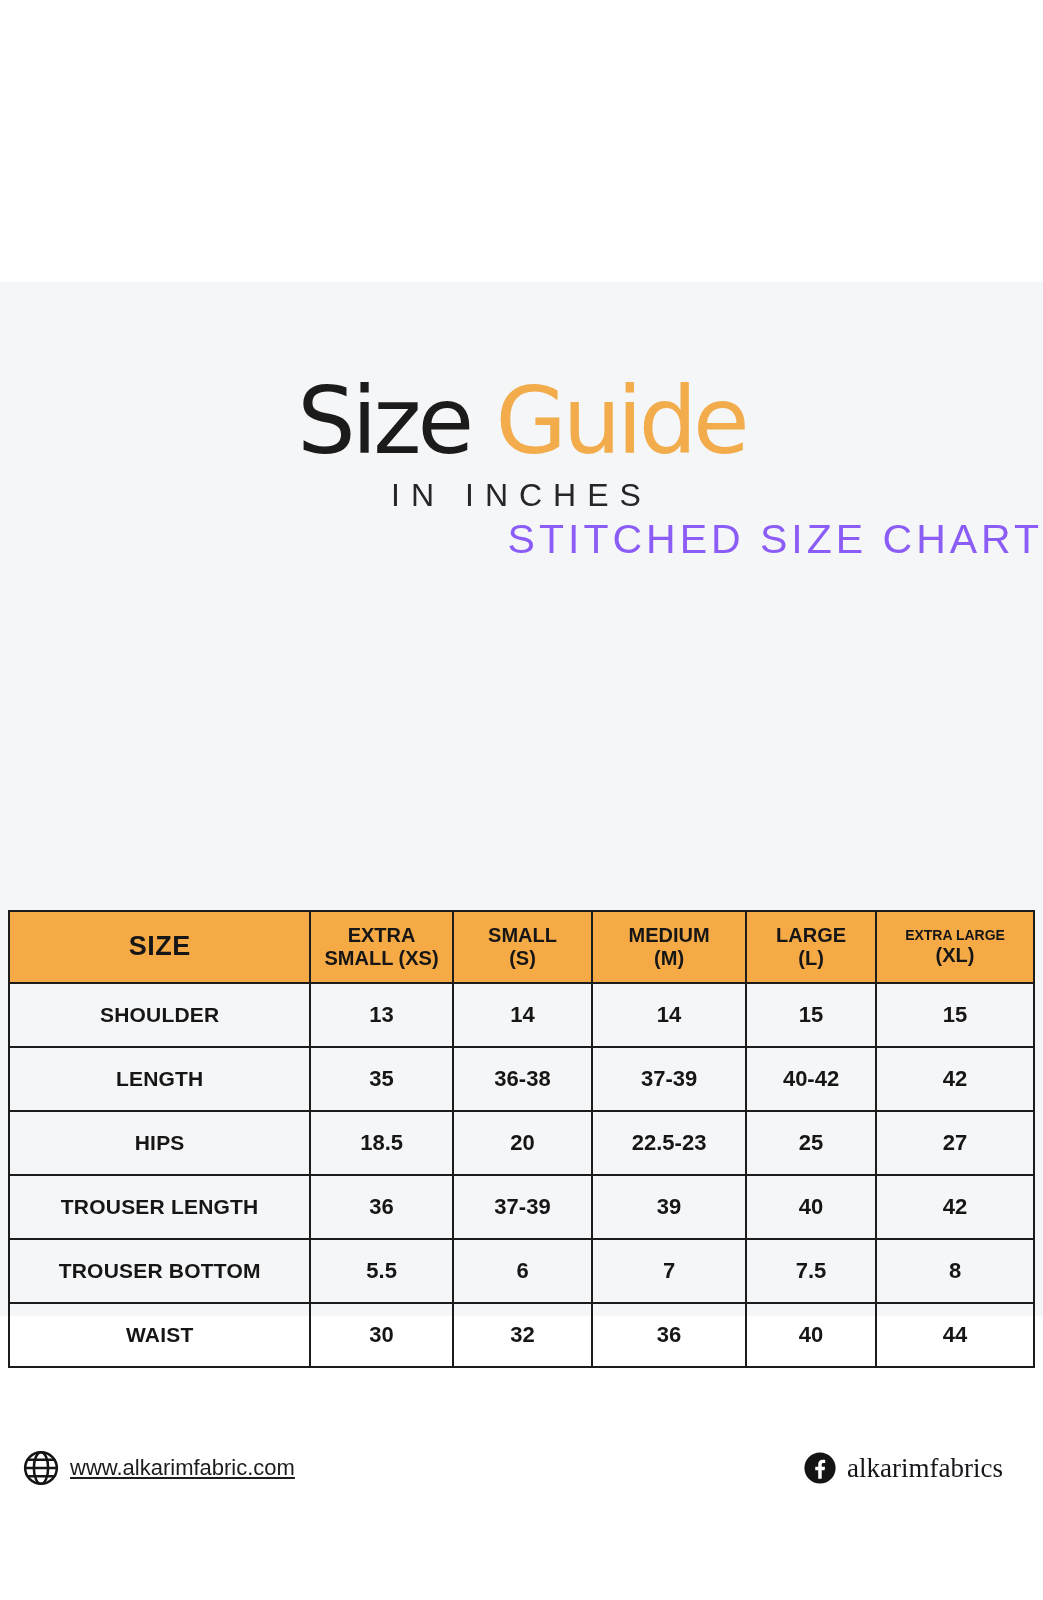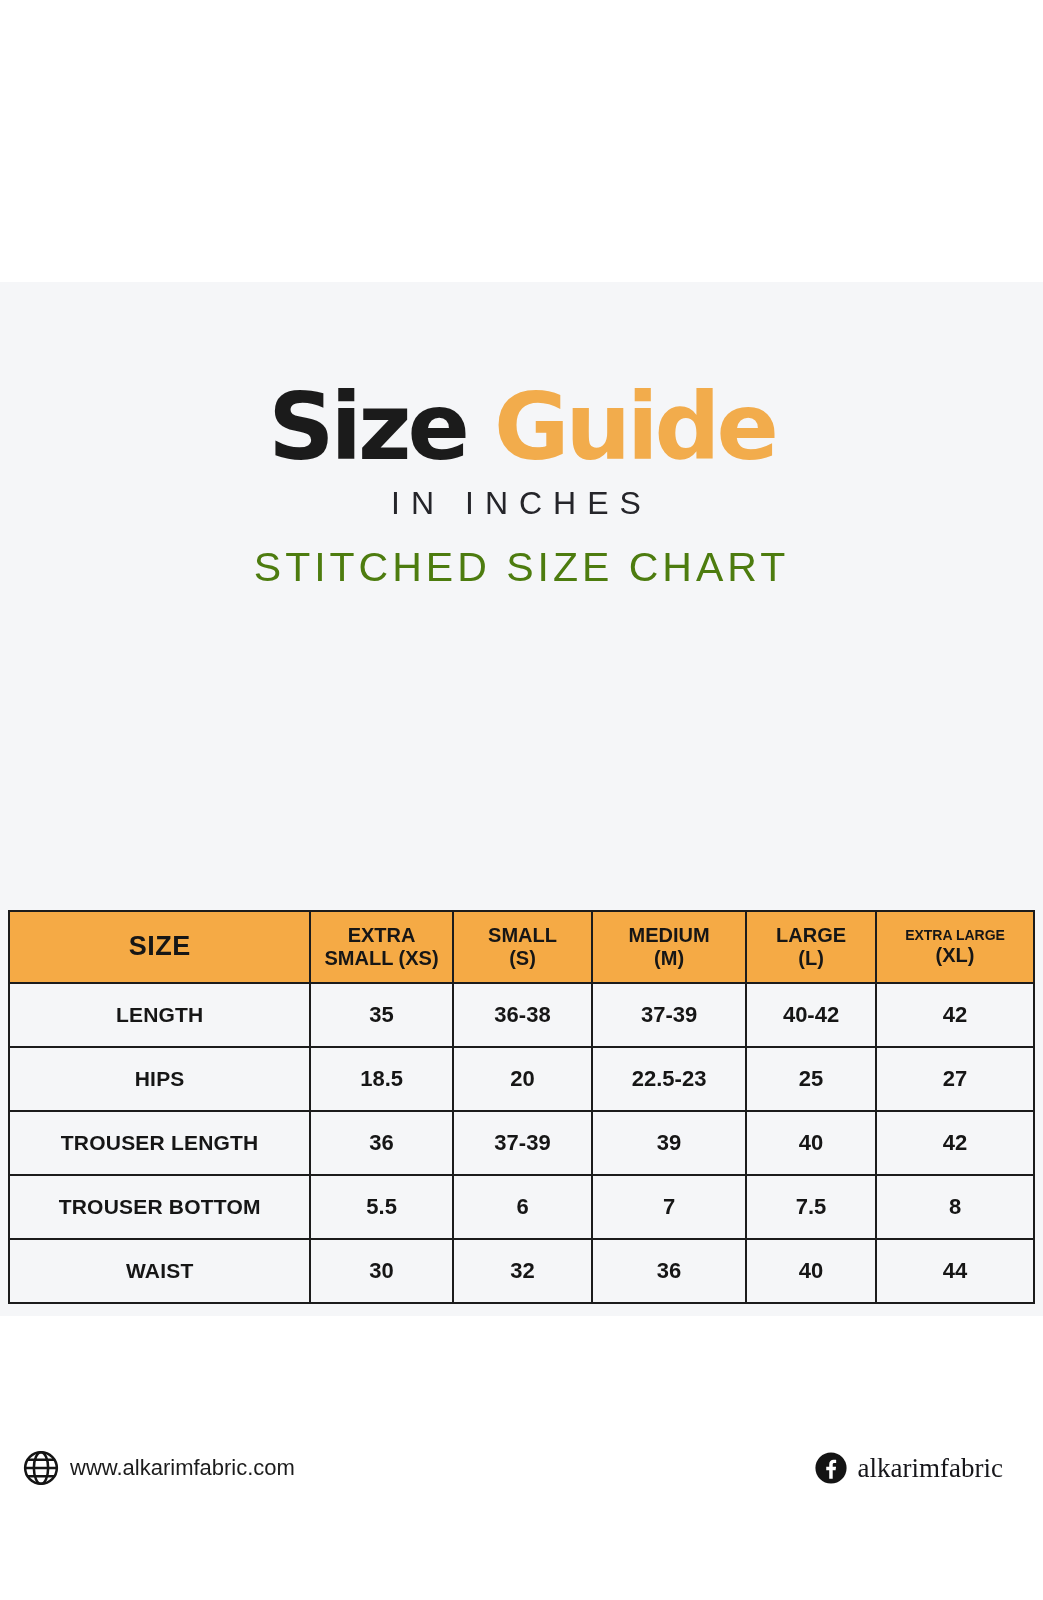--- a/index.html
+++ b/index.html
@@ -10,32 +10,33 @@
     color:var(--ink,#1b1b1b);
     overflow:hidden;
   }
   .band{
     position:absolute;left:0;top:282px;width:1043px;height:1034px;
     background:var(--band,#f5f6f8);
   }
   
   .title-block{position:absolute;left:0;top:88px;width:100%;text-align:center;}
   .main-title{
-    margin:14px;font-family:"DejaVu Sans","Liberation Sans",sans-serif;
-    font-size:92px;font-weight:700;letter-spacing:-4px;line-height:.95;
+    margin:8px;font-family:"DejaVu Sans","Liberation Sans",sans-serif;
+    font-size:92px;font-weight:400;letter-spacing:-4px;line-height:.95;
     color:var(--ink,#1b1b1b);
   }
   .main-title .t-orange{color:var(--title-orange,#f2ac4c);}
   .sub1{
     margin-top:12px;font-size:32px;font-weight:300;letter-spacing:11px;
     color:#25252a;
   }
   .sub2{
-    margin-top:22px;font-size:41px;font-weight:400;letter-spacing:4px;
-    color:#4d7c0f;
+    margin-top:2px;font-size:41px;font-weight:400;letter-spacing:4px;
+    color:#8b5cf6;
+    text-align:right;
   }
   
   table.size-chart{
     position:absolute;left:8px;top:628px;width:1027px;
     border-collapse:collapse;table-layout:fixed;
     font-family:"Liberation Sans",sans-serif;
   }
   table.size-chart th,table.size-chart td{
     border:2px solid #1c1c1c;text-align:center;vertical-align:middle;
     color:#161616;
@@ -53,21 +54,21 @@
   table.size-chart tbody td.row-label{font-size:21px;letter-spacing:.2px;}
   col.c-size{width:29.4%;} col.c-xs{width:13.9%;} col.c-s{width:13.6%;}
   col.c-m{width:15.0%;} col.c-l{width:12.7%;} col.c-xl{width:15.4%;}
   
   .footer{
     position:absolute;left:0;top:1160px;width:1043px;height:52px;
     display:flex;align-items:center;justify-content:space-between;
     box-sizing:border-box;padding:0 40px 0 22px;
   }
   .f-item{display:flex;align-items:center;gap:10px;}
-  .f-sans{font-size:22px;color:#1c1c1c;}
+  .f-sans{font-size:22px;color:#1c1c1c;text-decoration:underline;}
   .f-serif{font-family:"Liberation Serif",serif;font-size:27px;color:#16161a;}
   .f-item svg{display:block;}
 </style>
 </head>
 <body style="--accent: #F5AA45; --title-orange: #F2AC4C; --band: #F5F6F8; --ink: #1B1B1B;">
 
 <div class="band">
 
   <div class="title-block">
     <h1 class="main-title"><span class="t-black">Size</span> <span class="t-orange">Guide</span></h1>
@@ -105,20 +106,28 @@
             <div>LARGE</div>
             <div>(L)</div>
           </th>
           <th class="xl-col">
             <div>EXTRA LARGE</div>
             <div>(XL)</div>
           </th>
         </tr>
     </thead>
     <tbody id="table-body">
+        <tr>
+          <td class="row-label">SHOULDER</td>
+          <td>13</td>
+          <td>14</td>
+          <td>14</td>
+          <td>15</td>
+          <td>15</td>
+        </tr>
         <tr>
           <td class="row-label">LENGTH</td>
           <td>35</td>
           <td>36-38</td>
           <td>37-39</td>
           <td>40-42</td>
           <td>42</td>
         </tr>
         <tr>
           <td class="row-label">HIPS</td>
@@ -164,18 +173,18 @@
         <path d="M2 12h20 M3.4 6.8h17.2 M3.4 17.2h17.2"></path>
       </svg>
       <span class="f-sans">www.alkarimfabric.com</span>
     </div>
 
     <div class="f-item">
       <svg viewBox="0 0 24 24" width="34" height="34">
         <circle cx="12" cy="12" r="11" fill="#141414"></circle>
         <path fill="#ffffff" d="M13.2 19.6v-6.1h2.05l.31-2.38h-2.36V9.6c0-.69.19-1.16 1.18-1.16h1.26V6.3c-.22-.03-.97-.09-1.84-.09c-1.82 0-3.06 1.11-3.06 3.15v1.76H8.64v2.38h2.1v6.1z"></path>
       </svg>
-      <span class="f-serif">alkarimfabric</span>
+      <span class="f-serif">alkarimfabrics</span>
     </div>
 
 
   </div>
 </div>
 
 </body></html>

